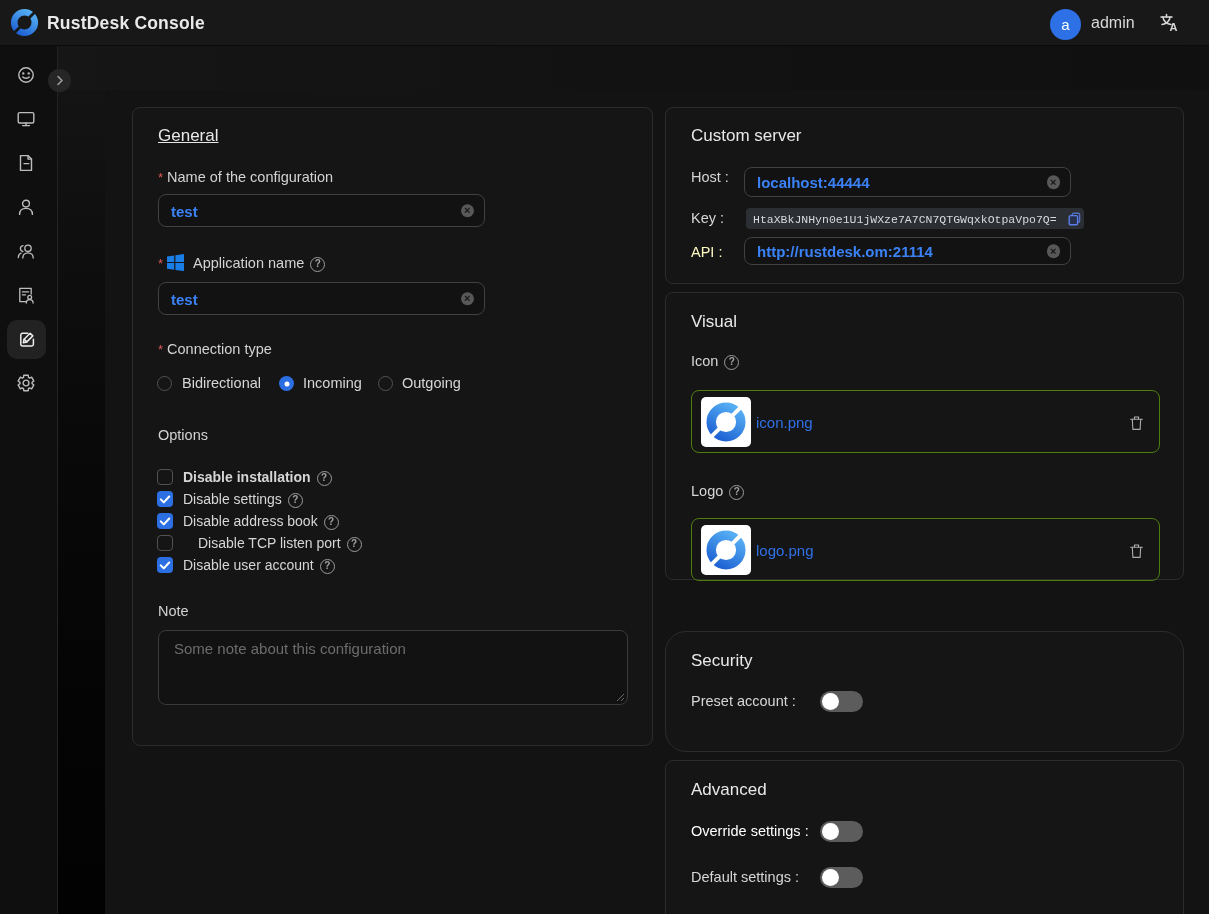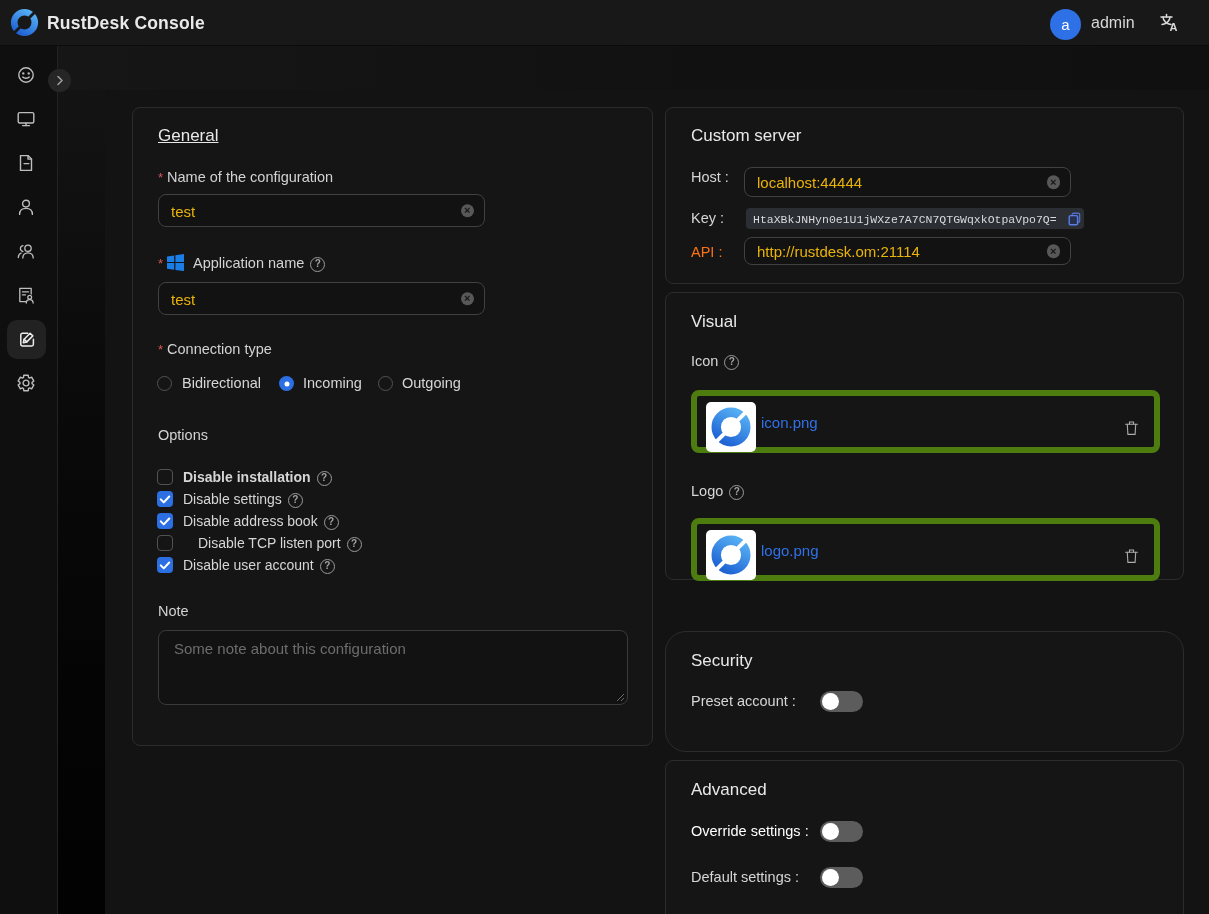--- a/index.html
+++ b/index.html
@@ -16,41 +16,41 @@
   #sidebar { position:absolute; left:0; top:46px; width:58px; height:868px;
     background:#0f0f0f; border-right:1px solid #232323; z-index:4; }
   #panel { position:absolute; left:105px; top:90px; width:1104px; height:824px;
     background:#131313; border-top-left-radius:12px; z-index:1; }
   .card { position:absolute; background:#151515; border:1px solid #2c2c2c; border-radius:8px; z-index:2; }
   .hd { position:absolute; font-size:17px; line-height:20px; color:#e8e8e8; }
   .lbl { position:absolute; font-size:14.5px; line-height:14px; color:#d3d3d3; white-space:nowrap; }
   .ast { color:#d85757; margin-right:4px; font-size:13px; }
   .inp { position:absolute; background:#121212; border:1px solid #414141; border-radius:8px; }
   .inp .txt { position:absolute; left:12px; top:50%; transform:translateY(-50%);
-    font-size:15px; color:#eab308; white-space:nowrap; }
+    font-size:15px; color:#3b82f6; white-space:nowrap;font-weight:bold; }
   .clr { position:absolute; right:10px; top:50%; transform:translateY(-50%);
     width:13.5px; height:13.5px; border-radius:50%; background:#585858; }
   .clr:before { content:"×"; position:absolute; left:50%; top:50%; transform:translate(-50%,-52%);
     color:#161616; font-size:11px; font-weight:bold; line-height:11px; }
   .help { display:inline-block; width:15px; height:15px; border:1.5px solid #9a9a9a; border-radius:50%;
     color:#a2a2a2; font-size:10px; font-weight:bold; line-height:12px; text-align:center; vertical-align:1px; margin-left:6px; }
   .chk { position:absolute; width:16px; height:16px; border-radius:4px; }
   .chk.on { background:#2b6fe3; }
   .chk.off { border:1px solid #525252; background:transparent; }
   .cbtxt { position:absolute; font-size:14px; line-height:16px; color:#d6d6d6; white-space:nowrap; }
   .radio { position:absolute; width:15px; height:15px; border-radius:50%; }
   .radio.off { border:1px solid #525252; }
   .radio.on { background:#2b6fe3; }
   .radio.on:before { content:""; position:absolute; left:50%; top:50%; transform:translate(-50%,-50%);
     width:5px; height:5px; border-radius:50%; background:#fff; }
   .rtxt { position:absolute; font-size:14.5px; line-height:15px; color:#d6d6d6; white-space:nowrap; }
   .toggle { position:absolute; width:43px; height:21px; border-radius:11px; background:#5c5c5c; }
   .toggle:before { content:""; position:absolute; left:2px; top:2px; width:17px; height:17px;
     border-radius:50%; background:#fff; }
-  .upl { position:absolute; border:6px solid #4d7c0f; border-radius:8px; }
+  .upl { position:absolute; border:1px solid #4d7c0f; border-radius:8px; }
   .thumb { position:absolute; left:9px; top:6px; width:50px; height:50px; border-radius:5px; background:#fff; }
   .fname { position:absolute; left:64px; top:50%; transform:translateY(-50%);
     font-size:15px; color:#3071e8; }
   .sideicon { position:absolute; left:16px; width:20px; height:20px; }
 </style>
 </head>
 <body>
 <div id="bg"></div>
 <div id="bggutter"></div>
 <div id="bgstrip"></div>
@@ -207,21 +207,21 @@
       <span class="clr"></span>
   </div>
   <div class="lbl" style="left:25px;top:103px;color:#d6d6d6;">Key :</div>
   <div class="abs" style="left:80px;top:100px;width:338px;height:21px;background:#2b2e33;border-radius:4px;">
     <span style="position:absolute;left:7px;top:50%;transform:translateY(-50%);font-family:'Liberation Mono',monospace;font-size:11.5px;color:#d8dadd;white-space:nowrap;">HtaXBkJNHyn0e1U1jWXze7A7CN7QTGWqxkOtpaVpo7Q=</span>
     <svg style="position:absolute;right:3px;top:3.5px;" width="13" height="14" viewBox="0 0 13 14" fill="none" stroke="#5b7de8" stroke-width="1.4" stroke-linejoin="round">
         <path d="M4.2 3.6 V2.5 a1.2 1.2 0 0 1 1.2 -1.2 h5 a1.2 1.2 0 0 1 1.2 1.2 v6.6 a1.2 1.2 0 0 1 -1.2 1.2 H9.6" opacity="0.8"></path>
         <rect x="1.2" y="3.6" width="8.4" height="9.2" rx="1.4" fill="#27335a" fill-opacity="0.7"></rect>
       </svg>
   </div>
-  <div class="lbl" style="left:25px;top:137px;color:#f97316;">API :</div>
+  <div class="lbl" style="left:25px;top:137px;color:#fef9c3;">API :</div>
   <div class="inp" style="left:78px;top:129px;width:327px;height:28px;">
     <span class="txt">http://rustdesk.om:21114</span>
       <span class="clr"></span>
   </div>
 </div>
 
 <div class="card" id="cardVisual" style="left:665px;top:292px;width:519px;height:288px;">
   <div class="hd" style="left:25px;top:19px;">Visual</div>
   <div class="lbl" style="left:25px;top:61px;color:#d6d6d6;">Icon<span class="help">?</span></div>
   <div class="upl" style="left:25px;top:97px;width:469px;height:63px;">

